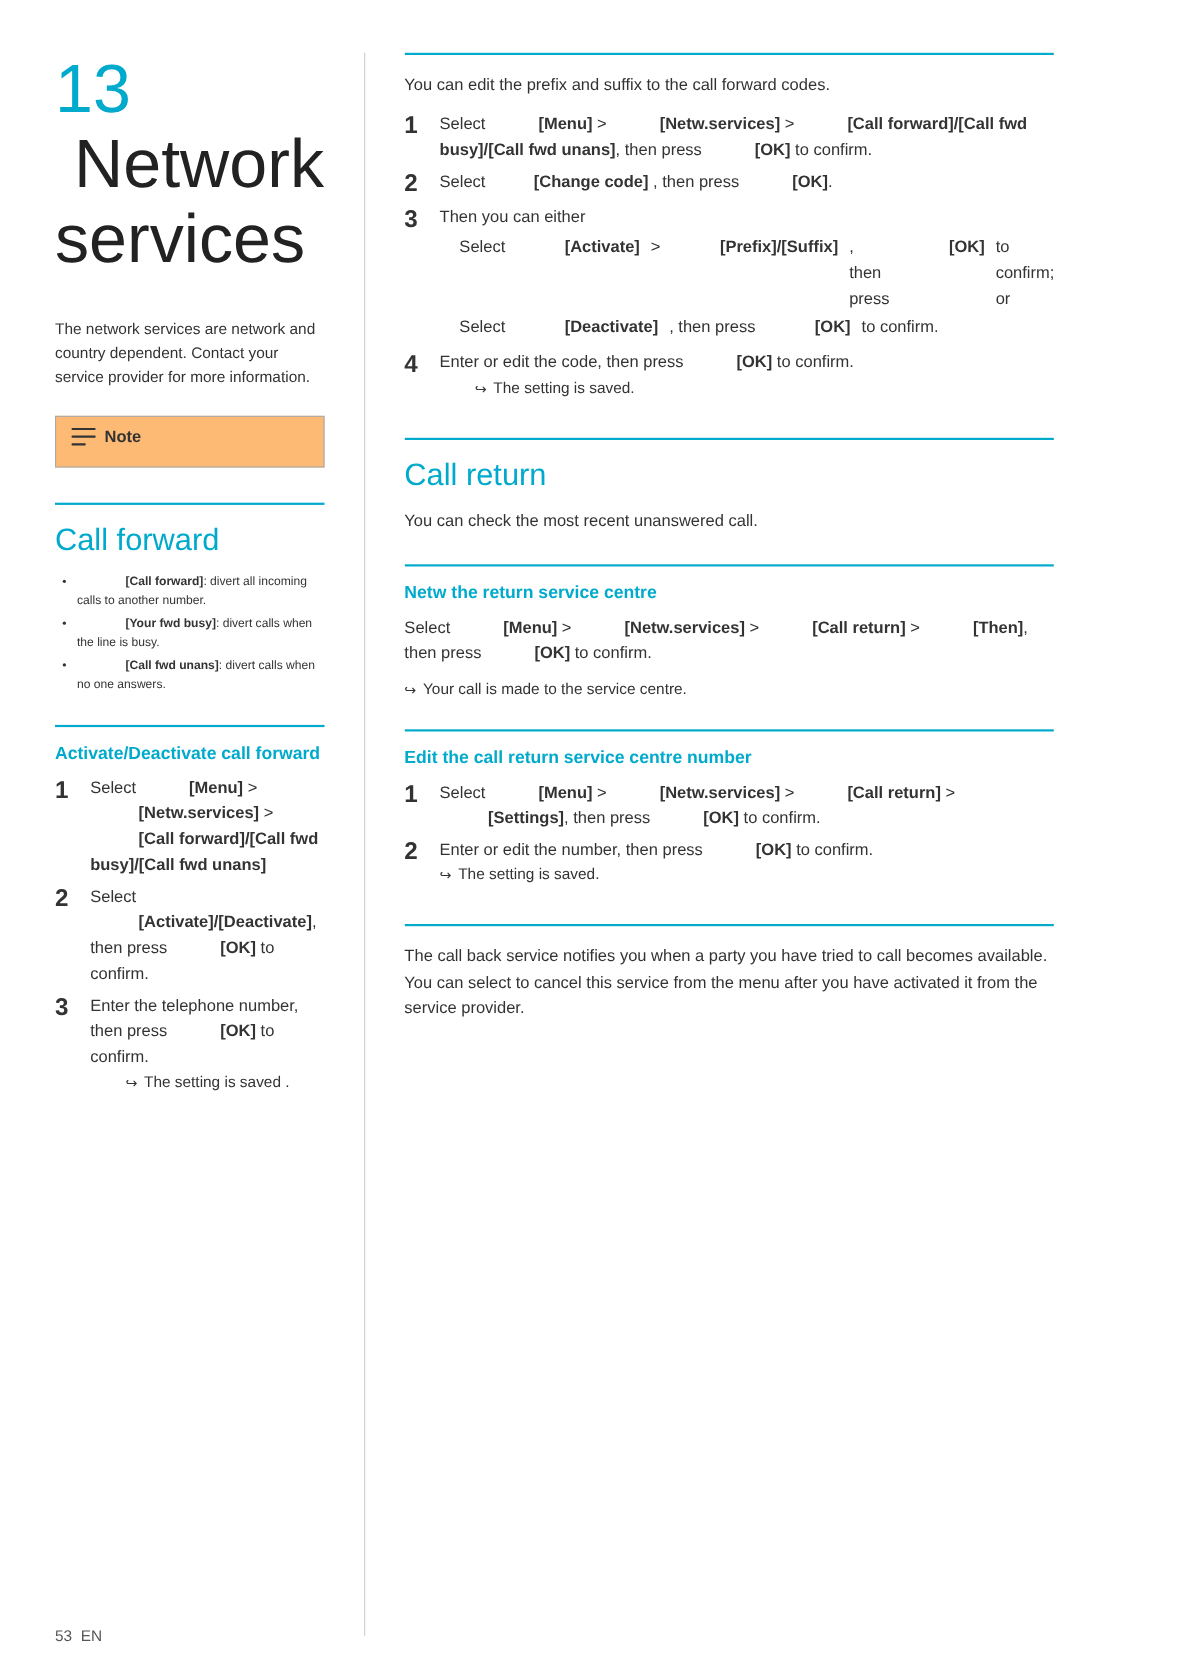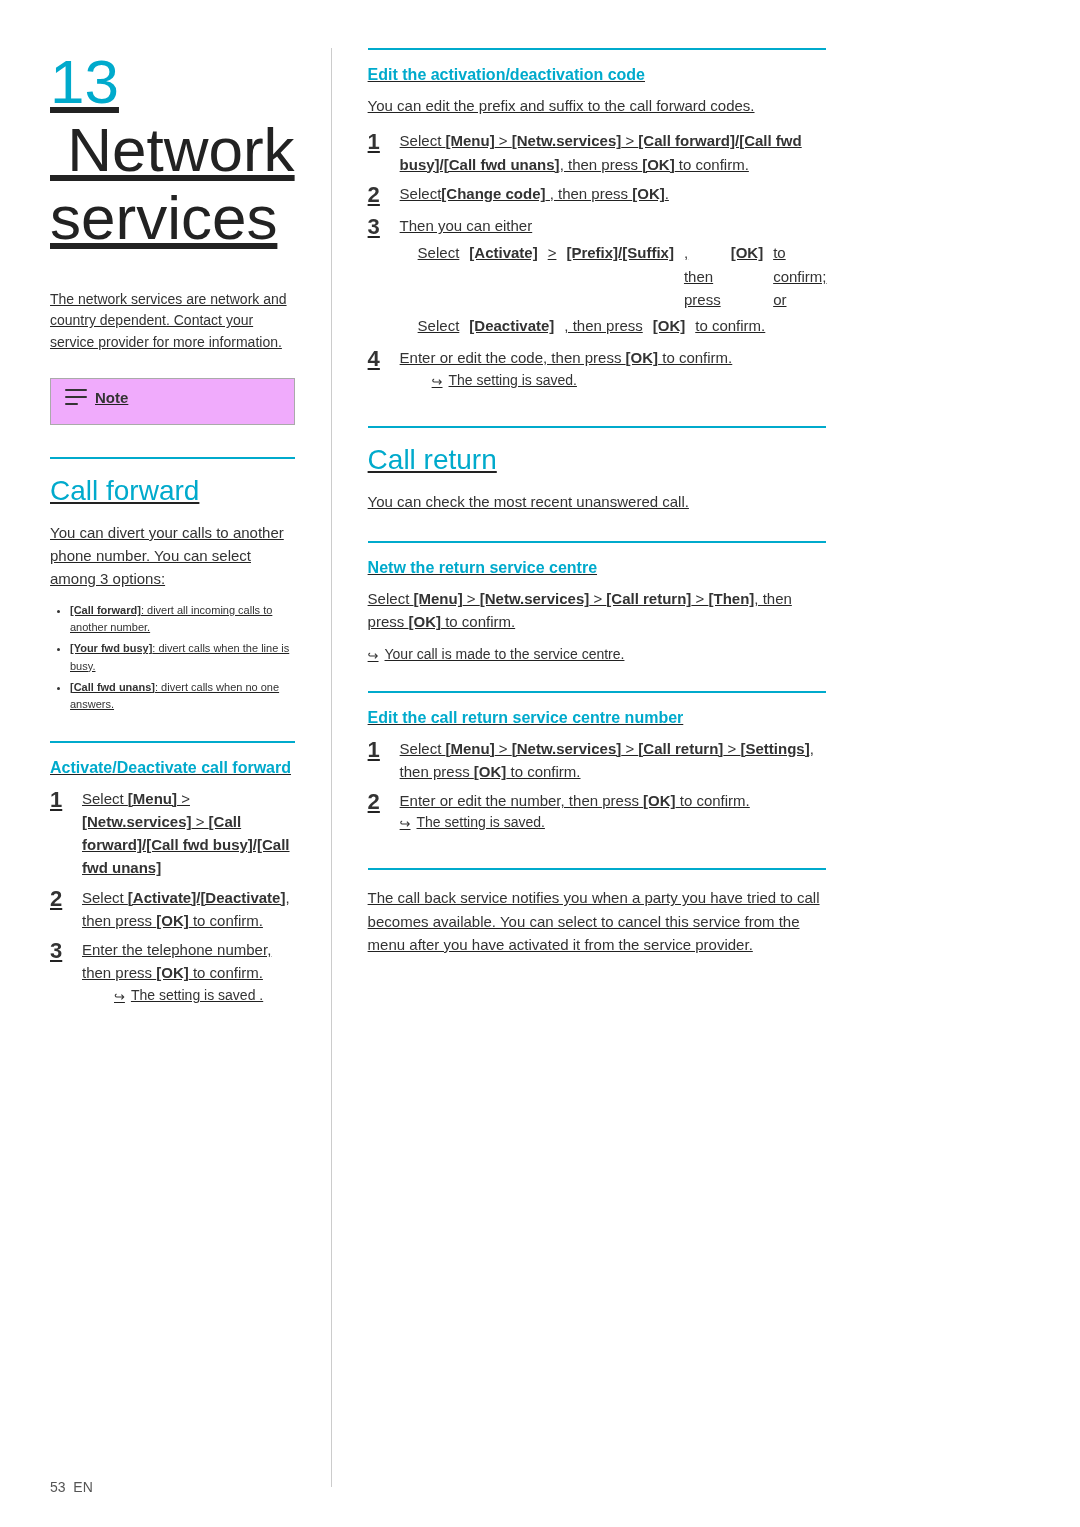--- a/index.html
+++ b/index.html
@@ -43,21 +43,21 @@
       line-height: 1.55;
       margin-bottom: 24px;
       color: #333;
     }
 
     
     .note-box {
       border: 1px solid #aaa;
       padding: 10px 14px 12px 14px;
       margin-bottom: 32px;
-      background: #f0abfc;
+      background: #fdba74;
     }
     .note-header {
       display: flex;
       align-items: center;
       gap: 8px;
       margin-bottom: 6px;
     }
     .note-icon {
       width: 22px;
       height: 16px;
@@ -180,36 +180,35 @@
       margin-top: 4px;
     }
     .sub-bullets li {
       font-size: 15px;
       line-height: 1.55;
       color: #333;
       margin-bottom: 3px;
     }
 
     
-    b { font-weight: bold; }
+    b { font-weight: bold; margin-left: 44px; }
 
     
     .page-footer {
       position: absolute;
       bottom: 32px;
       left: 50px;
       font-size: 14px;
       color: #555;
     }
 
     .page-wrapper {
       position: relative;
       width: 868px;
       min-height: 1527px;
-      text-decoration: underline;
     }
   </style>
 </head>
 <body>
 
 <div class="page-wrapper">
   <div class="page">
 
     <div class="left-col">
 
@@ -226,21 +225,20 @@
             <span></span>
               <span></span>
               <span></span>
           </div>
           <span class="note-label">Note</span>
         </div>
       </div>
 
       <hr class="section-divider">
       <h2 class="section-heading">Call forward</h2>
-      <p class="section-text">You can divert your calls to another phone number. You can select among 3 options:</p>
       <ul class="bullet-list">
         <li><b>[Call forward]</b>: divert all incoming calls to another number.</li>
         <li><b>[Your fwd busy]</b>: divert calls when the line is busy.</li>
         <li><b>[Call fwd unans]</b>: divert calls when no one answers.</li>
       </ul>
 
       <hr class="section-divider">
       <h3 class="subsection-heading">Activate/Deactivate call forward</h3>
       <ol class="steps-list">
         <li>
@@ -261,21 +259,20 @@
             </div>
           </div>
         </li>
       </ol>
 
     </div>
 
     <div class="right-col">
 
       <hr class="section-divider" style="margin-top:0;">
-      <h3 class="subsection-heading">Edit the activation/deactivation code</h3>
       <p class="section-text">You can edit the prefix and suffix to the call forward codes.</p>
 
       <ol class="steps-list">
         <li>
           <span class="step-num">1</span>
           <span class="step-text">Select <b>[Menu]</b> &gt; <b>[Netw.services]</b> &gt; <b>[Call forward]/[Call fwd busy]/[Call fwd unans]</b>, then press <b>[OK]</b> to confirm.</span>
         </li>
         <li>
           <span class="step-num">2</span>
           <span class="step-text">Select<b>[Change code]</b> , then press <b>[OK]</b>.</span>

